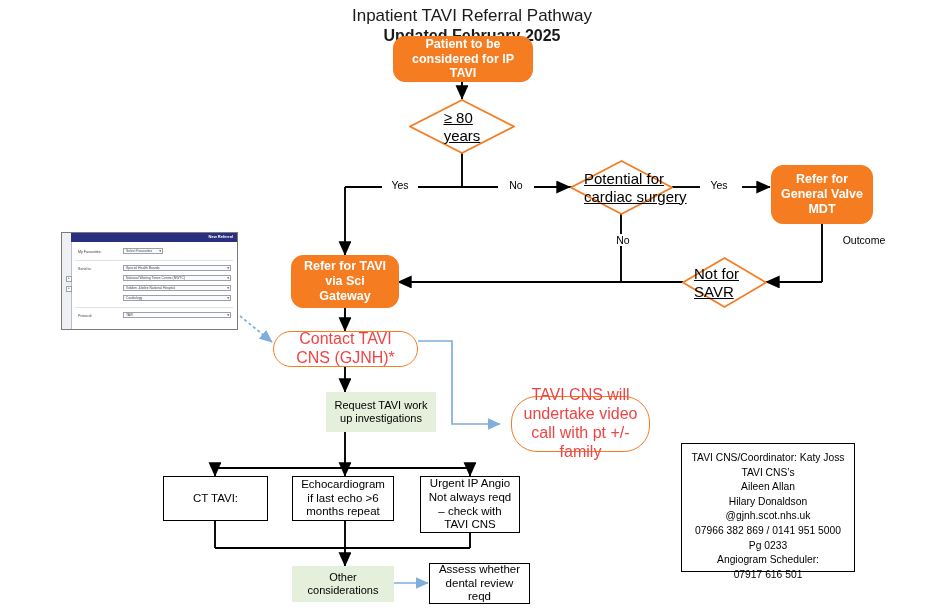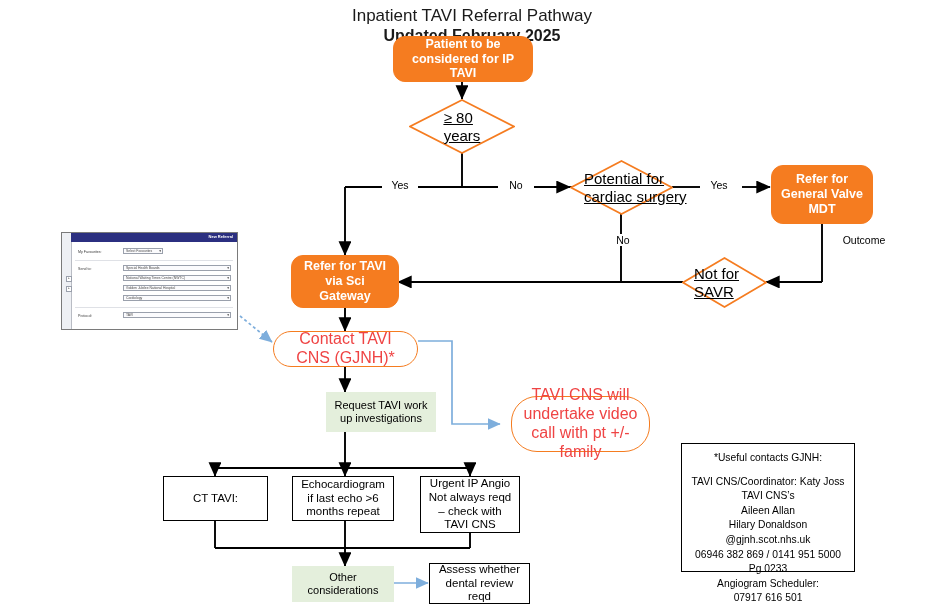--- a/index.html
+++ b/index.html
@@ -184,27 +184,26 @@
 
   <div class="node black-box" style="left:163px;top:476px;width:105px;height:45px;padding:0 6px;">CT TAVI:</div>
 
   <div class="node black-box" style="left:292px;top:476px;width:102px;height:45px;padding:0 6px;">Echocardiogram if last echo &gt;6 months repeat</div>
 
   <div class="node black-box" style="left:420px;top:476px;width:100px;height:57px;padding:0 5px;">Urgent IP Angio Not always reqd – check with TAVI CNS</div>
 
   <div class="node black-box" style="left:429px;top:563px;width:101px;height:41px;padding:16px 5px;">Assess whether dental review reqd</div>
 
   <div class="contacts" style="left:681px;top:443px;width:174px;height:129px;">
-    <div class="hdr">*Useful contacts GJNH:</div>
     <div>TAVI CNS/Coordinator: Katy Joss</div>
     <div>TAVI CNS’s</div>
     <div>Aileen Allan</div>
     <div>Hilary Donaldson</div>
     <div>@gjnh.scot.nhs.uk</div>
-    <div>06946 382 869 / 0141 951 5000</div>
+    <div>07966 382 869 / 0141 951 5000</div>
     <div>Pg 0233</div>
     <div>Angiogram Scheduler:</div>
     <div>07917 616 501</div>
   </div>
 
   <div class="shot" style="left:61px;top:232px;width:175px;height:96px;">
     <div class="sbar"></div>
     <div class="tbar">
       <span>New Referral</span>
     </div>

